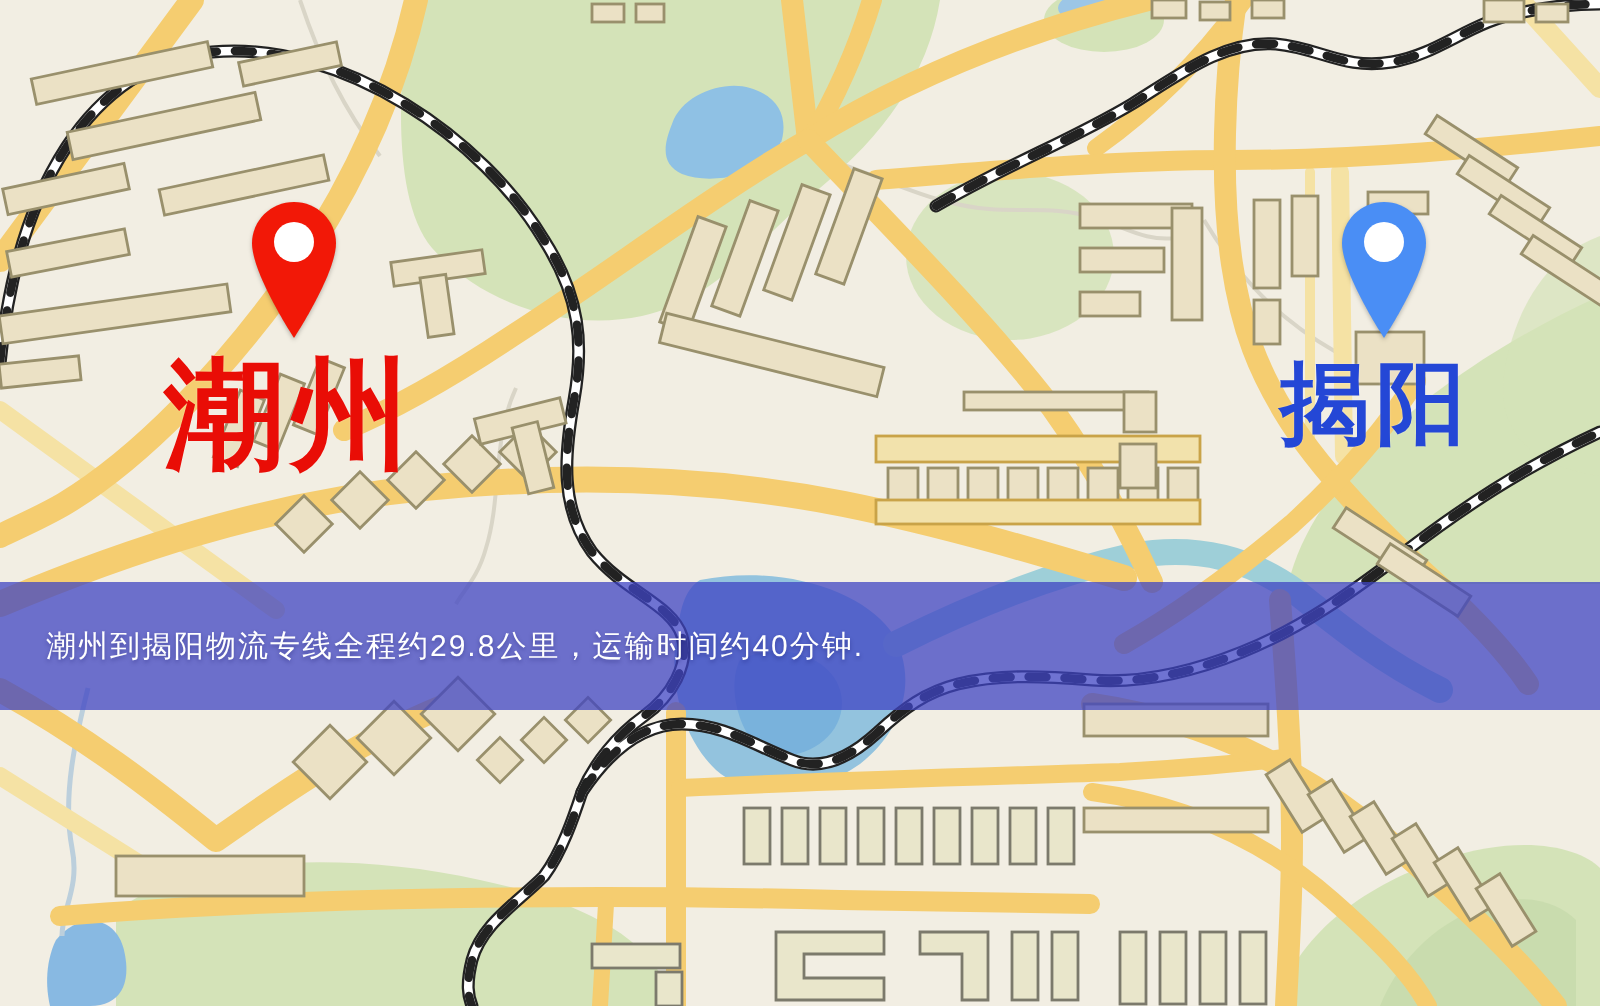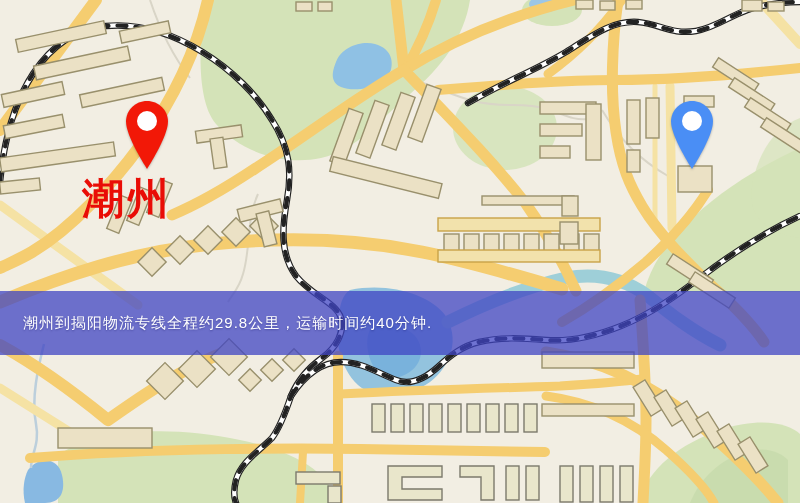--- a/index.html
+++ b/index.html
@@ -10,21 +10,21 @@
   }
   .stage svg.map{position:absolute;left:0;top:0;width:800px;height:503px;display:block;}
   .marker{position:absolute;width:48px;height:72px;}
   .marker svg{display:block;width:100%;height:100%;filter:drop-shadow(0 1px 1px rgba(0,0,0,.25));}
   .marker-origin{left:123px;top:99px;}
   .marker-dest{left:668px;top:99px;}
   .city-label{
     position:absolute;font-weight:bold;letter-spacing:3px;line-height:1;
     text-shadow:0 0 1px rgba(255,255,255,.4);white-space:nowrap;
   }
-  .label-origin{left:82px;top:178px;font-size:42px;color:#e90d06;}
+  .label-origin{left:82px;top:178px;font-size:60px;color:#e90d06;}
   .label-dest{left:640px;top:179px;font-size:45px;color:#2447d6;}
   .banner{
     position:absolute;left:0;top:291px;width:800px;height:64px;
     background:rgba(63,68,195,0.75);
     display:flex;align-items:center;box-sizing:border-box;padding-left:23px;
   }
   .banner span{
     color:#ffffff;font-size:15px;letter-spacing:1px;
     text-shadow:0 1px 2px rgba(10,10,80,.35);white-space:nowrap;
   }
@@ -231,18 +231,19 @@
   </div>
 
   <div class="marker marker-dest">
     <svg viewBox="0 0 48 72" xmlns="http://www.w3.org/2000/svg">
       <path d="M24 2 C12.4 2 3 11.2 3 22.6 3 38 24 70 24 70 S45 38 45 22.6 C45 11.2 35.6 2 24 2 Z" fill="#4a8ef5"></path>
       <circle cx="24" cy="22" r="10" fill="#ffffff"></circle>
     </svg>
   </div>
 
   <div class="city-label label-origin">潮州</div>
+  <div class="city-label label-dest">揭阳</div>
 
   <div class="banner">
     <span>潮州到揭阳物流专线全程约29.8公里，运输时间约40分钟.</span>
   </div>
 
 </div>
 
 </body></html>

